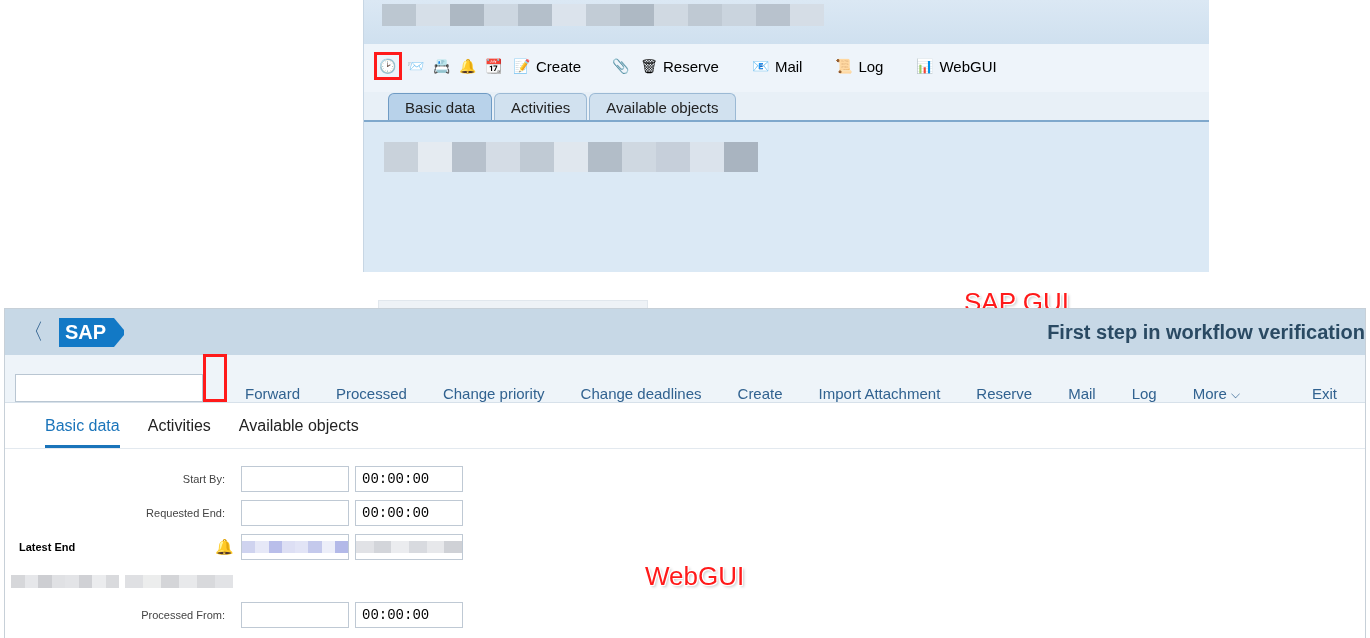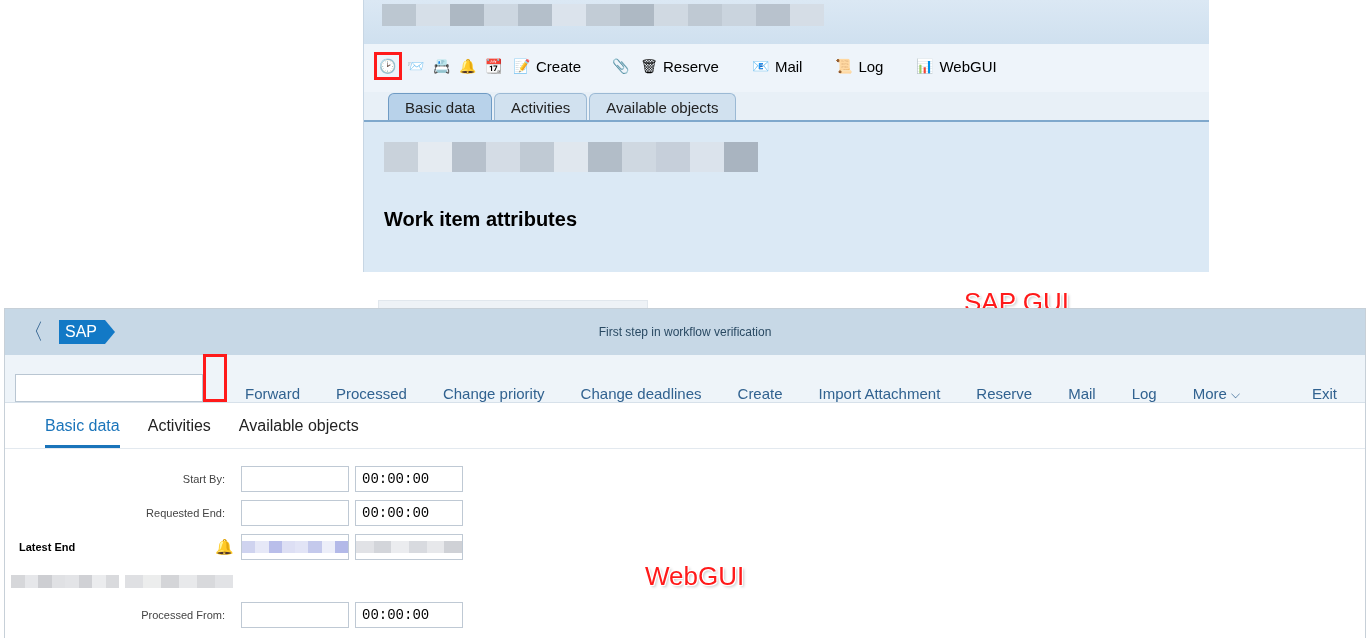--- a/index.html
+++ b/index.html
@@ -114,35 +114,35 @@
     position: relative;
   }
   .webgui .back-chevron {
     font-size: 22px; color: #316290; cursor: pointer;
     width: 28px; text-align: center;
   }
   .sap-logo {
     margin-left: 12px;
     background: #1279c6;
     color: #fff;
-    font-weight: normal;
-    font-size: 16px;
+    font-weight: bold;
+    font-size: 20px;
     padding: 3px 8px 3px 6px;
     position: relative;
   }
   .sap-logo::after {
     content: "";
     position: absolute; right: -10px; top: 0; bottom: 0;
     border-left: 10px solid #1279c6;
     border-top: 12px solid transparent;
     border-bottom: 12px solid transparent;
   }
   .webgui .header-title {
-    position: absolute; left: 0; right: 0; text-align: center;
-    color: #2a4a63; font-size: 12px; pointer-events:none;
+    position: absolute; left: 0; right: 0; text-align: right;
+    color: #2a4a63; font-size: 20px; pointer-events:none;font-weight:bold;
   }
 
   .webgui .actionbar {
     display: flex; align-items: flex-end;
     background: #eef4f9;
     height: 48px;
     padding: 0 10px;
     border-bottom: 1px solid #d7e1ea;
     position: relative;
   }
@@ -300,21 +300,20 @@
       <span style="background:#b7c1cc"></span>
         <span style="background:#d4dce5"></span>
       <span style="background:#c0cad4"></span>
         <span style="background:#e0e7ee"></span>
       <span style="background:#b2bdc8"></span>
         <span style="background:#cfd8e1"></span>
       <span style="background:#c6cfda"></span>
         <span style="background:#dbe3ec"></span>
       <span style="background:#a9b4c0"></span>
     </div>
-    <div class="section-title">Work item attributes</div>
     <div class="annot sapgui-label">SAP GUI</div>
   </div>
 </div>
 
 <div class="webgui">
   <div class="header">
     <div class="back-chevron">〈</div>
     <div class="sap-logo">SAP</div>
     <div class="header-title">First step in workflow verification</div>
   </div>

